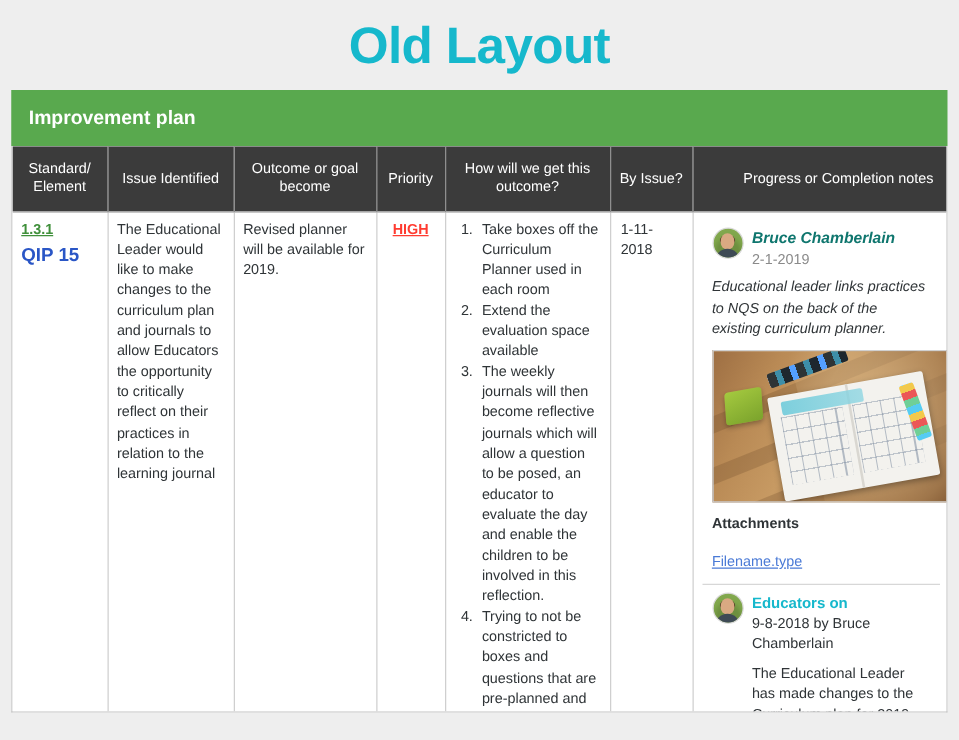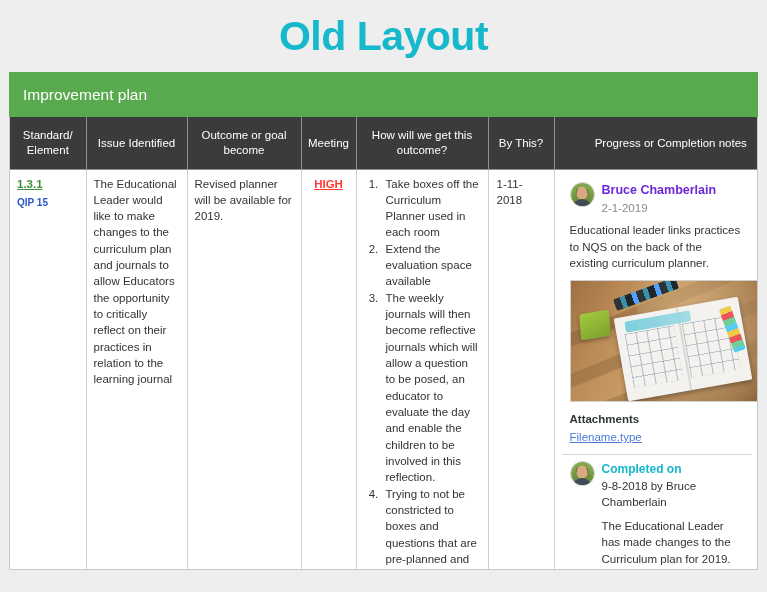--- a/index.html
+++ b/index.html
@@ -29,21 +29,21 @@
   .section-header {
     margin: 0 9px 0 9px;
     height: 45px;
     background: #59a94e;
     display: flex; align-items: center;
     padding-left: 14px;
   }
   .section-header-text {
     color: #ffffff;
     font-size: 15.5px;
-    font-weight: normal;
+    font-weight: bold;
   }
 
   
   .table-wrap {
     margin: 0 9px 0 9px;
     border: 1px solid #c9c9c9;
     border-top: none;
     background: #ffffff;
     height: 453px;
     overflow: hidden;
@@ -92,21 +92,21 @@
   .std-code {
     color: #3f8f3a;
     font-weight: bold;
     font-size: 11.5px;
     margin-bottom: 2px;
     text-decoration: underline;
   }
   .std-link {
     color: #2a56c6;
     font-weight: bold;
-    font-size: 10px;
+    font-size: 15px;
     cursor: pointer;
     display: inline-block;
   }
   .priority-high {
     color: #ff3b30;
     font-weight: bold;
     font-size: 11.5px;
     text-align: center;
     display: block;
     text-decoration: underline;
@@ -145,25 +145,26 @@
     width: 12px; height: 6px; border-radius: 6px 6px 2px 2px;
     background: #4a3420;
   }
   .avatar .body {
     position: absolute; left: 50%; bottom: -3px;
     transform: translateX(-50%);
     width: 20px; height: 10px; border-radius: 10px 10px 0 0;
     background: #3e4a55;
   }
   .note-author-wrap { padding-top: 1px; }
-  .note-author { font-weight: bold; font-size: 12.5px; color: #6d28d9; line-height: 1.2; }
+  .note-author { font-weight: bold; font-size: 12.5px; color: #0f766e; line-height: 1.2; font-style: italic; }
   .note-date { font-size: 11.5px; color: #8a8a8a; margin-top: 2px; }
   .note-body {
     font-size: 11.5px; color: #2f3437; line-height: 1.45;
     margin-top: 6px;
+    font-style: italic;
   }
 
   
   .note-photo {
     margin-top: 8px;
     width: 193px; height: 122px;
     border: 1px solid #d0d0d0;
     position: relative; overflow: hidden;
     background: linear-gradient(118deg, #9e6f43 0%, #b98a55 22%, #c79a63 42%, #a87c4c 62%, #8f6338 85%, #7d5530 100%);
   }
@@ -224,21 +225,21 @@
     transform: rotate(-10deg) skewX(-6deg);
     border-radius: 3px;
     box-shadow: 0 2px 4px rgba(0,0,0,0.3);
   }
 
   .attach-title {
     font-size: 11.5px; font-weight: bold; color: #2f3437; margin-top: 9px;
   }
   .attach-link {
     font-size: 11.5px; color: #4a7ad6; text-decoration: underline;
-    display: inline-block; margin-top: 2px; cursor: pointer;
+    display: inline-block; margin-top: 15px; cursor: pointer;
   }
 
   .note-divider { border-top: 1px solid #d7d7d7; }
 
   .completed-label { color: #16b8cc; font-weight: bold; font-size: 12px; line-height: 1.2; }
   .completed-by { font-size: 11.5px; color: #2f3437; margin-top: 2px; }
   .completed-body {
     font-size: 11.5px; color: #2f3437; line-height: 1.45;
     margin: 7px 0 0 32px;
   }
@@ -271,26 +272,26 @@
         <tr>
           <th>
             <span>Standard/</span><br>
             <span>Element</span>
           </th>
           <th>Issue Identified</th>
           <th>
             <span>Outcome or goal</span>
             <span>become</span>
           </th>
-          <th>Meeting</th>
+          <th>Priority</th>
           <th>
             <span>How will we get this</span>
             <span>outcome?</span>
           </th>
-          <th>By This?</th>
+          <th>By Issue?</th>
           <th>Progress or Completion notes</th>
         </tr>
       </thead>
       <tbody>
         <tr>
 
           <td>
             <div class="std-code">1.3.1</div>
             <a class="std-link">QIP 15</a>
           </td>
@@ -355,21 +356,21 @@
             <div class="note-divider"></div>
 
             <div class="note-block">
               <div class="note-head">
                 <div class="avatar">
                   <div class="hair"></div>
                   <div class="face"></div>
                   <div class="body"></div>
                 </div>
                 <div class="note-author-wrap">
-                  <div class="completed-label">Completed on</div>
+                  <div class="completed-label">Educators on</div>
                   <div class="completed-by">9-8-2018 by Bruce Chamberlain</div>
                 </div>
               </div>
               <div class="completed-body">The Educational Leader has made changes to the Curriculum plan for 2019. This has been covered at our staff Meeting 8/8/18.</div>
             </div>
 
           </td>
         </tr>
       </tbody>
     </table>

